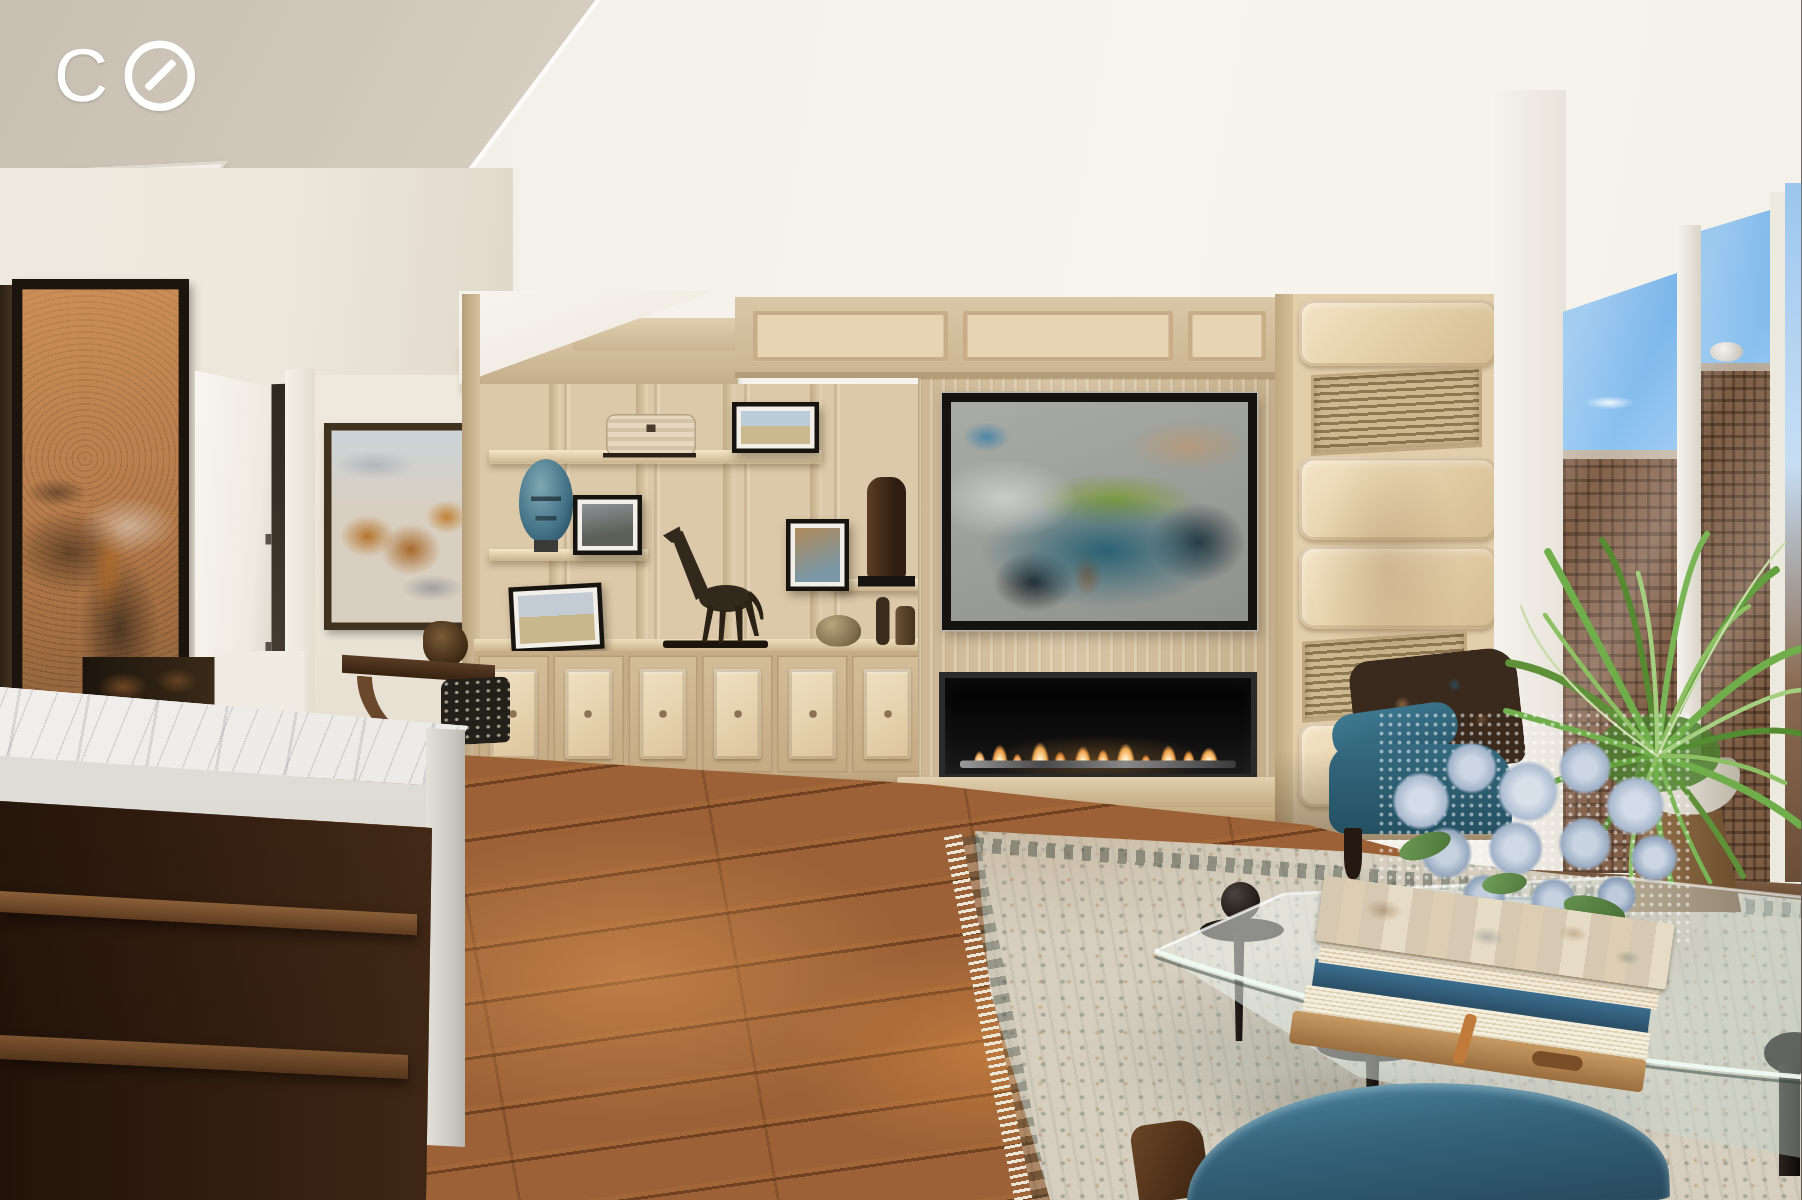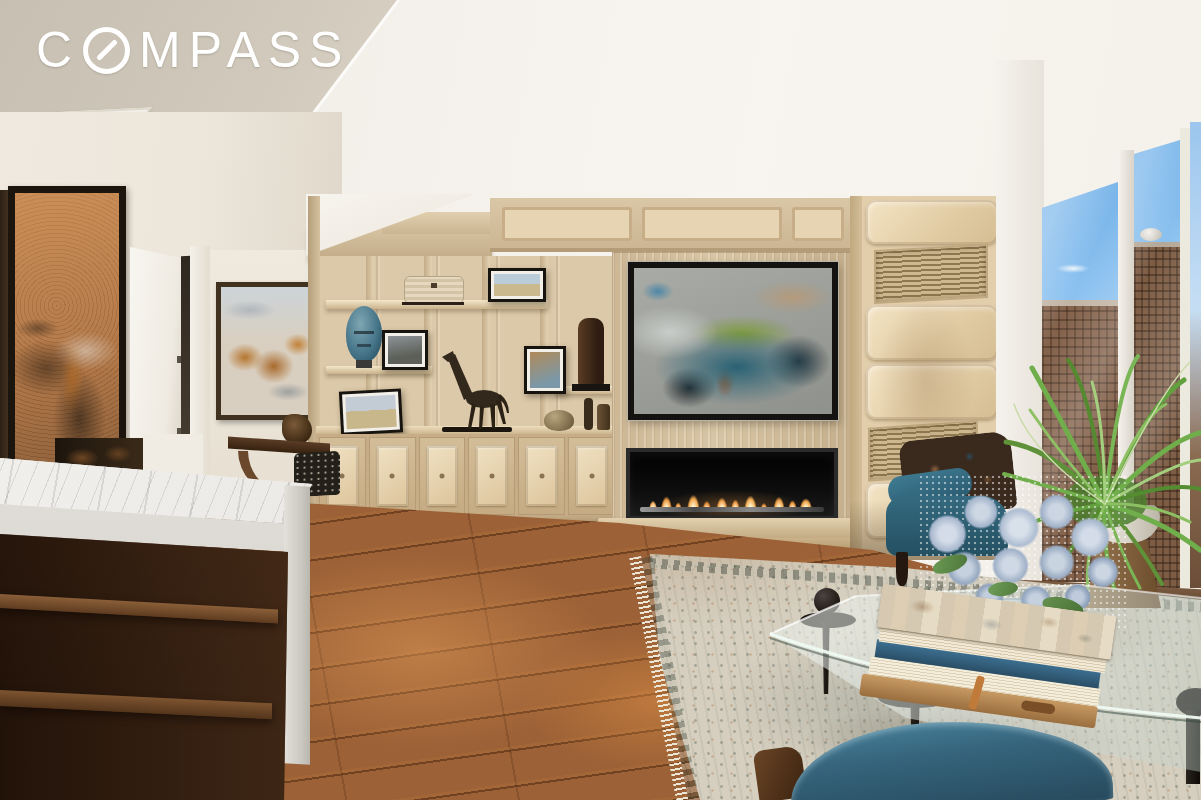--- a/index.html
+++ b/index.html
@@ -459,16 +459,15 @@
   <div class="abs" style="left:756px;top:748px;width:48px;height:52px;border-radius:10px 16px 2px 2px;transform:rotate(-8deg);
               background:linear-gradient(120deg,#6b4526,#3a220f);"></div>
   <div class="abs" style="left:790px;top:722px;width:322px;height:84px;transform:rotate(-2deg);
               border-radius:46% 54% 6% 6% / 90% 80% 4% 4%;
               background:linear-gradient(175deg,#47809a 4%,var(--c-chair-teal,#35647c) 40%,#27495c);
               box-shadow:inset 0 3px 6px rgba(190,220,230,.45);"></div>
 
   <div class="abs logo" title="COMPASS">
     <span>C</span>
     <span class="logo-o"></span>
-    <span>MPASS</span>
   </div>
 
 </div>
 
 </body></html>

